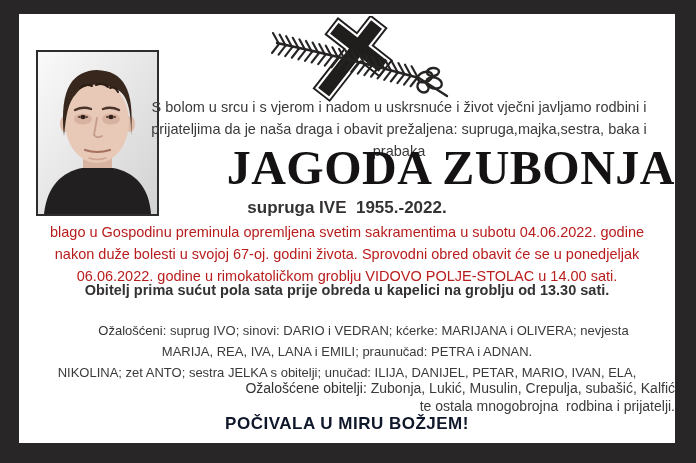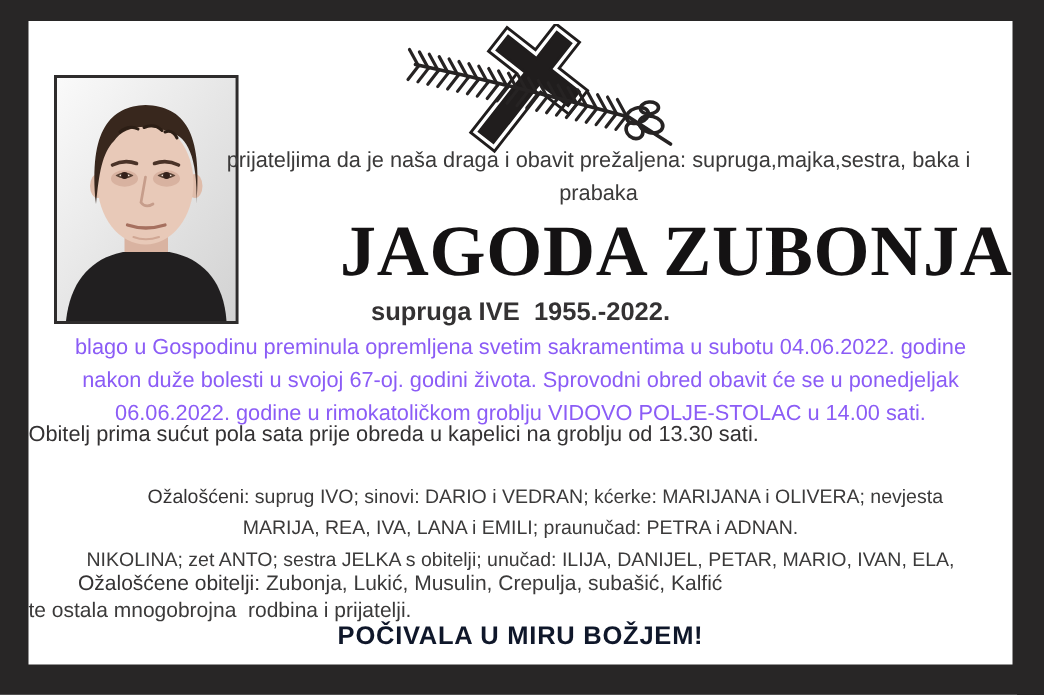--- a/index.html
+++ b/index.html
@@ -13,27 +13,27 @@
   .memorial svg{display:block;width:100%;height:100%;}
   .tline{white-space:pre-wrap;}
   .intro{position:absolute;left:104px;right:0;top:82px;text-align:center;
          font-size:14.5px;line-height:22px;color:#3b3a3a;font-weight:500;}
   .name{position:absolute;left:104px;right:0;top:128px;text-align:right;
         font-family:"Liberation Serif","DejaVu Serif",serif;font-weight:700;
         font-size:48px;line-height:52px;color:#141213;letter-spacing:0.5px;}
   .subtitle{position:absolute;left:0;right:0;top:182px;text-align:center;
             font-size:17px;line-height:24px;font-weight:700;color:#343233;}
   .details{position:absolute;left:0;right:0;top:207px;text-align:center;
-           font-size:14.5px;line-height:22px;color:#8b5cf6;font-weight:500;}
-  .condolence{position:absolute;left:0;right:0;top:267px;text-align:left;
-              font-size:14.5px;line-height:19px;font-weight:400;color:#343233;}
+           font-size:14.5px;line-height:22px;color:#b91c1c;font-weight:500;}
+  .condolence{position:absolute;left:0;right:0;top:267px;text-align:center;
+              font-size:14.5px;line-height:19px;font-weight:700;color:#343233;}
   .mourners{position:absolute;left:0;right:0;top:306px;text-align:center;
             font-size:13px;line-height:21px;color:#3b3a3a;font-weight:500;}
   .mourners b,.families b{font-weight:400;color:#343233;margin-left:33px;}
-  .families{position:absolute;left:0;right:0;top:365px;text-align:left;
+  .families{position:absolute;left:0;right:0;top:365px;text-align:right;
             font-size:14px;line-height:18px;color:#3b3a3a;font-weight:500;}
   .closing{position:absolute;left:0;right:0;top:399px;text-align:center;
            font-size:17px;line-height:22px;font-weight:700;color:#0f172a;letter-spacing:0.5px;}
   .needles line{stroke:#262323;stroke-width:2.1;stroke-linecap:round;}
 </style>
 </head>
 <body>
 
 <div class="stage">
   <div class="card">
@@ -134,20 +134,21 @@
         <g fill="none" stroke="#262323" stroke-width="2.4">
           <ellipse cx="158" cy="61" rx="7.5" ry="5" transform="rotate(-18 158 61)"></ellipse>
           <ellipse cx="167" cy="67" rx="8" ry="5.5" transform="rotate(14 167 67)"></ellipse>
           <ellipse cx="156" cy="71" rx="6" ry="5" transform="rotate(40 156 71)"></ellipse>
           <ellipse cx="166" cy="56" rx="6" ry="4" transform="rotate(-5 166 56)"></ellipse>
         </g>
       </svg>
     </div>
 
     <div class="intro">
+      <div class="tline">S bolom u srcu i s vjerom i nadom u uskrsnuće i život vječni javljamo rodbini i</div>
       <div class="tline">prijateljima da je naša draga i obavit prežaljena: supruga,majka,sestra, baka i prabaka</div>
     </div>
 
     <div class="name">JAGODA ZUBONJA</div>
 
     <div class="subtitle tline">supruga IVE  1955.-2022.</div>
 
     <div class="details">
       <div class="tline">blago u Gospodinu preminula opremljena svetim sakramentima u subotu 04.06.2022. godine</div>
       <div class="tline">nakon duže bolesti u svojoj 67-oj. godini života. Sprovodni obred obavit će se u ponedjeljak</div>

